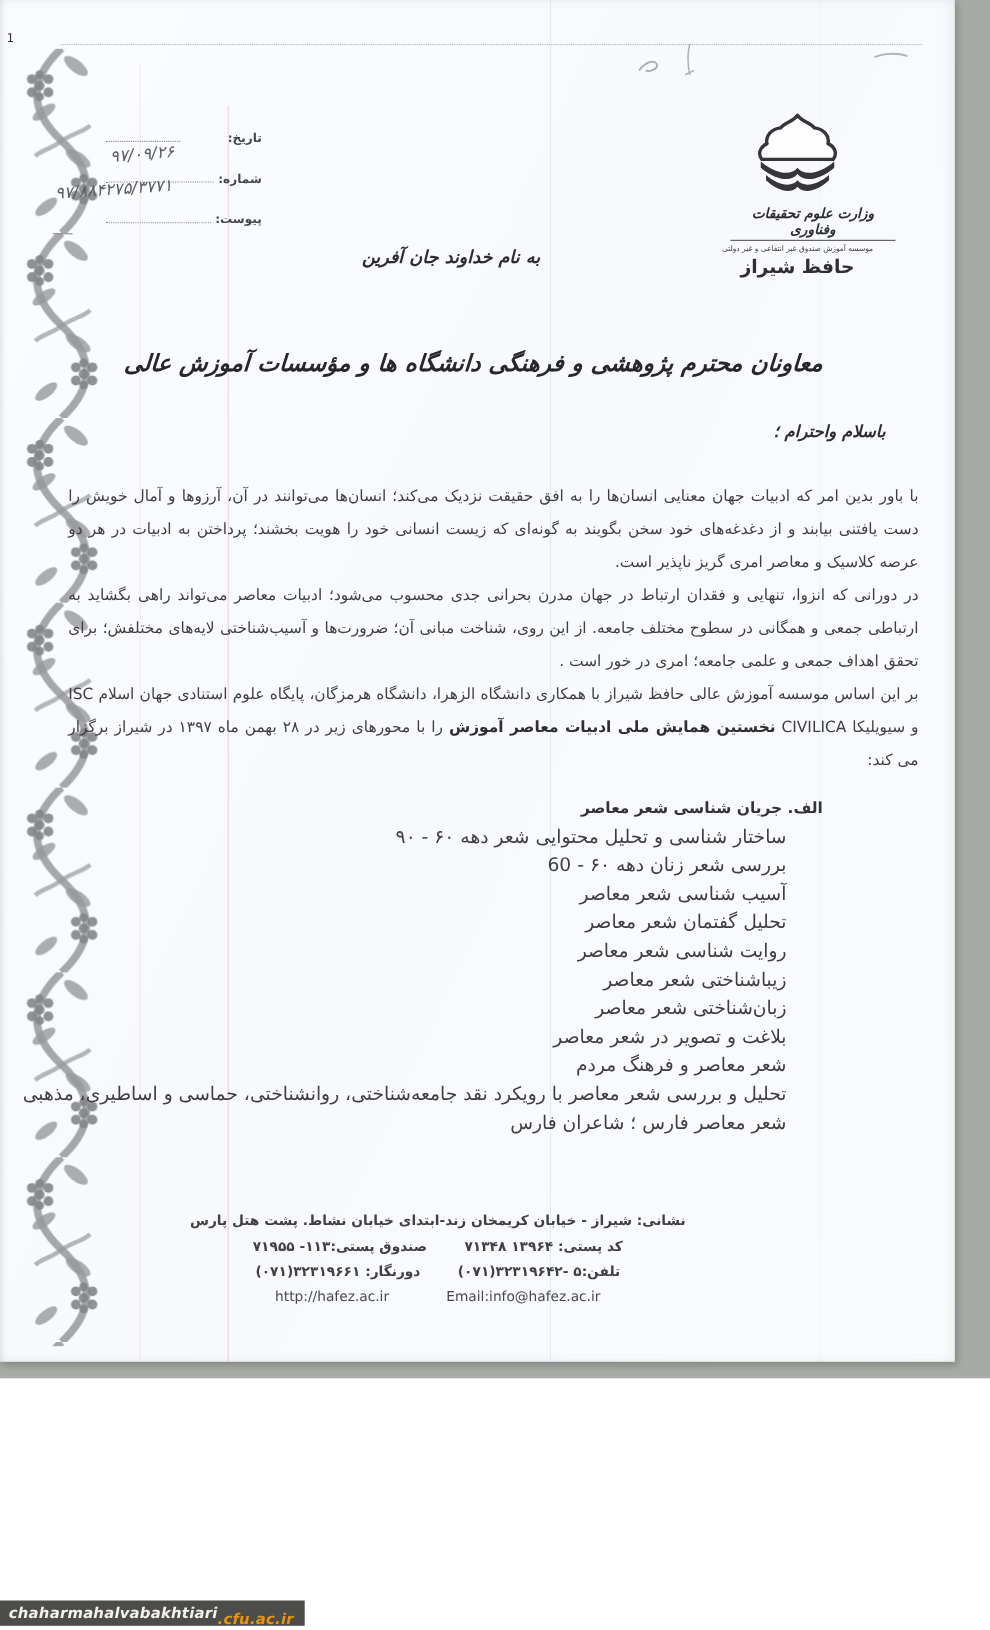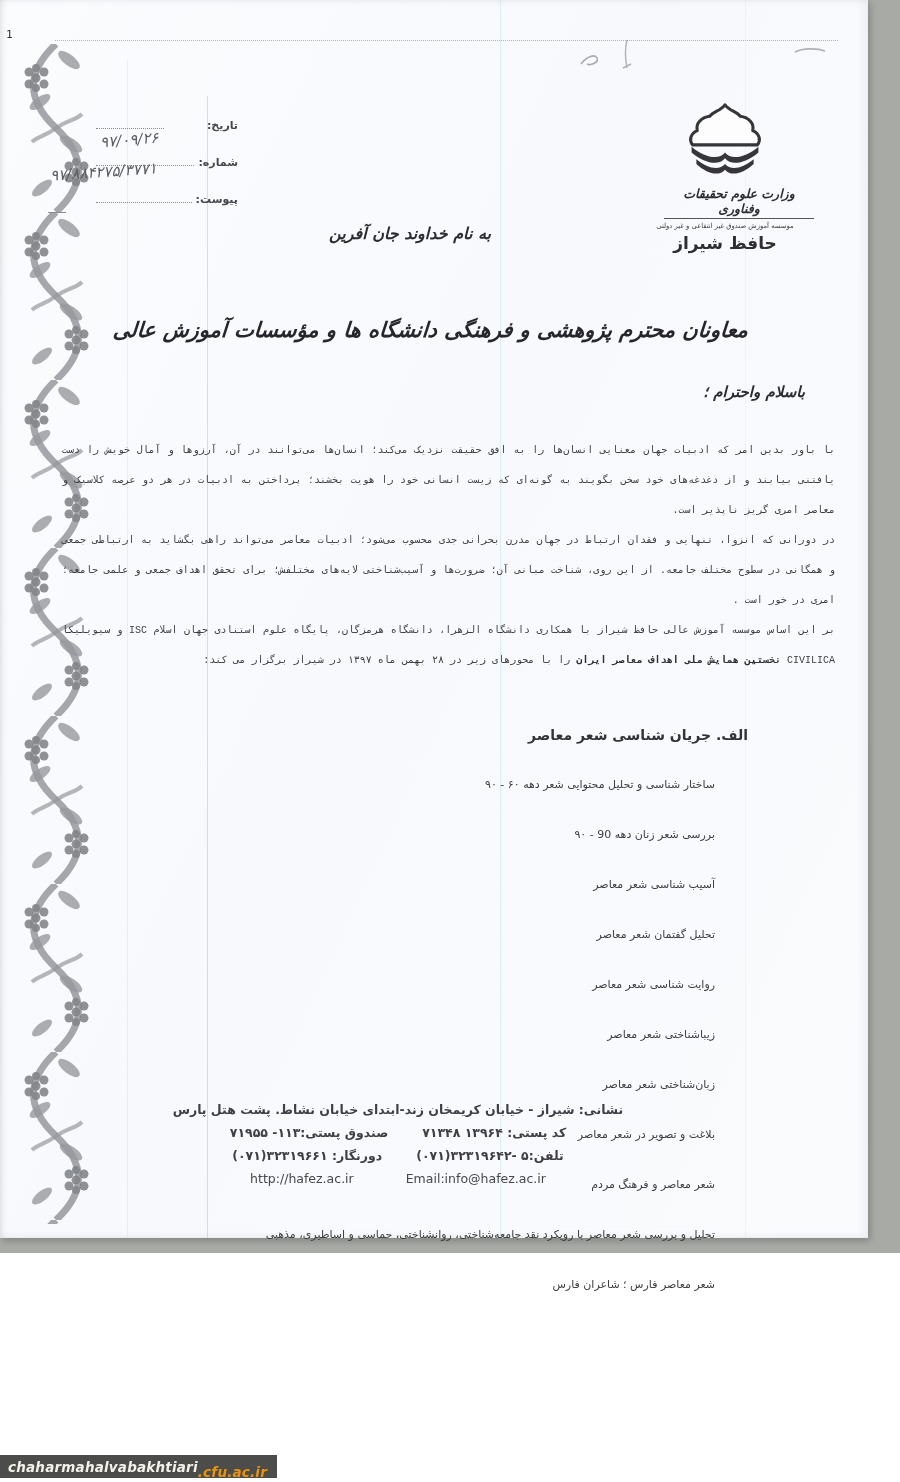--- a/index.html
+++ b/index.html
@@ -48,28 +48,28 @@
   .attach-dash{position:absolute;left:48px;top:212px;width:18px;border-top:1.5px solid #8a8a90;}
 
   
   .bismillah{position:absolute;left:0;top:224px;width:820px;text-align:center;
     font-size:16px;font-weight:bold;font-style:italic;color:#2c2c32;direction:rtl;}
   .addressee{position:absolute;right:120px;top:318px;white-space:nowrap;direction:rtl;
     font-size:21px;font-weight:bold;font-style:italic;color:#26262c;transform:skewX(-4deg);}
   .salutation{position:absolute;right:63px;top:383px;direction:rtl;
     font-size:15px;font-weight:bold;font-style:italic;color:#2c2c32;}
   .letter-body{position:absolute;right:33px;left:62px;top:436px;direction:rtl;
-    text-align:justify;font-size:10px;line-height:30px;color:#3d3d42;font-family:Liberation Mono, monospace;}
+    text-align:justify;font-size:14px;line-height:30px;color:#3d3d42;}
   .letter-body p{margin:0;}
   .letter-body b{color:#2e2e34;}
 
   
   .topics{position:absolute;right:120px;top:722px;direction:rtl;text-align:right;color:#3d3d42;}
   .topics-title{font-size:14px;font-weight:bold;line-height:26px;color:#333338;}
-  .topic-item{font-size:11px;line-height:26px;padding-right:33px;white-space:nowrap;margin-top:24px;}
+  .topic-item{font-size:17px;line-height:26px;padding-right:33px;white-space:nowrap;}
 
   
   .footer{position:absolute;left:88px;top:1098px;width:620px;direction:rtl;
     font-size:12.5px;font-weight:bold;color:#3f3f45;line-height:23px;text-align:center;}
   .footer .cols{display:flex;justify-content:center;gap:34px;direction:rtl;}
   .footer .links{display:flex;justify-content:center;gap:52px;direction:ltr;font-weight:normal;color:#47474d;}
 
   
   .watermark{position:absolute;left:0;top:1455px;height:23px;background:#4c4c4a;
     display:inline-flex;align-items:center;padding:0 10px 0 8px;
@@ -159,29 +159,29 @@
   <div class="hand hand-number">۹۷/۸۸۴۲۷۵/۳۷۷۱</div>
   <div class="attach-dash"></div>
 
   <div class="bismillah">به نام خداوند جان آفرین</div>
   <div class="addressee">معاونان محترم پژوهشی و فرهنگی دانشگاه ها و مؤسسات آموزش عالی</div>
   <div class="salutation">باسلام واحترام ؛</div>
 
   <div class="letter-body">
     <p>با باور بدین امر که ادبیات جهان معنایی انسان‌ها را به افق حقیقت نزدیک می‌کند؛ انسان‌ها می‌توانند در آن، آرزوها و آمال خویش را دست یافتنی بیابند و از دغدغه‌های خود سخن بگویند به گونه‌ای که زیست انسانی خود را هویت بخشند؛ پرداختن به ادبیات در هر دو عرصه کلاسیک و معاصر امری گریز ناپذیر است.</p>
     <p>در دورانی که انزوا، تنهایی و فقدان ارتباط در جهان مدرن بحرانی جدی محسوب می‌شود؛ ادبیات معاصر می‌تواند راهی بگشاید به ارتباطی جمعی و همگانی در سطوح مختلف جامعه. از این روی، شناخت مبانی آن؛ ضرورت‌ها و آسیب‌شناختی لایه‌های مختلفش؛ برای تحقق اهداف جمعی و علمی جامعه؛ امری در خور است .</p>
-    <p><span>بر این اساس موسسه آموزش عالی حافظ شیراز با همکاری دانشگاه الزهرا، دانشگاه هرمزگان، پایگاه علوم استنادی جهان اسلام ISC و سیویلیکا CIVILICA </span><b>نخستین همایش ملی اهداف معاصر ایران</b><span> را با محورهای زیر در ۲۸ بهمن ماه ۱۳۹۷ در شیراز برگزار می کند:</span></p>
+    <p><span>بر این اساس موسسه آموزش عالی حافظ شیراز با همکاری دانشگاه الزهرا، دانشگاه هرمزگان، پایگاه علوم استنادی جهان اسلام ISC و سیویلیکا CIVILICA </span><b>نخستین همایش ملی ادبیات معاصر آموزش</b><span> را با محورهای زیر در ۲۸ بهمن ماه ۱۳۹۷ در شیراز برگزار می کند:</span></p>
   </div>
 
   <div class="topics">
     <div class="topics-title">الف. جریان شناسی شعر معاصر</div>
     <div>
 
     <div class="topic-item" style="">ساختار شناسی و تحلیل محتوایی شعر دهه ۶۰ - ۹۰</div>
-        <div class="topic-item" style="">بررسی شعر زنان دهه 90 - ۹۰</div>
+        <div class="topic-item" style="">بررسی شعر زنان دهه ۶۰ - 60</div>
         <div class="topic-item" style="">آسیب شناسی شعر معاصر</div>
         <div class="topic-item" style="">تحلیل گفتمان شعر معاصر</div>
         <div class="topic-item" style="">روایت شناسی شعر معاصر</div>
         <div class="topic-item" style="">زیباشناختی شعر معاصر</div>
         <div class="topic-item" style="">زبان‌شناختی شعر معاصر</div>
         <div class="topic-item" style="">بلاغت و تصویر در شعر معاصر</div>
         <div class="topic-item" style="">شعر  معاصر و فرهنگ مردم</div>
         <div class="topic-item" style="">تحلیل و بررسی شعر معاصر با رویکرد نقد جامعه‌شناختی، روانشناختی، حماسی و اساطیری، مذهبی</div>
         <div class="topic-item" style="">شعر معاصر فارس ؛ شاعران فارس</div>
       </div>

